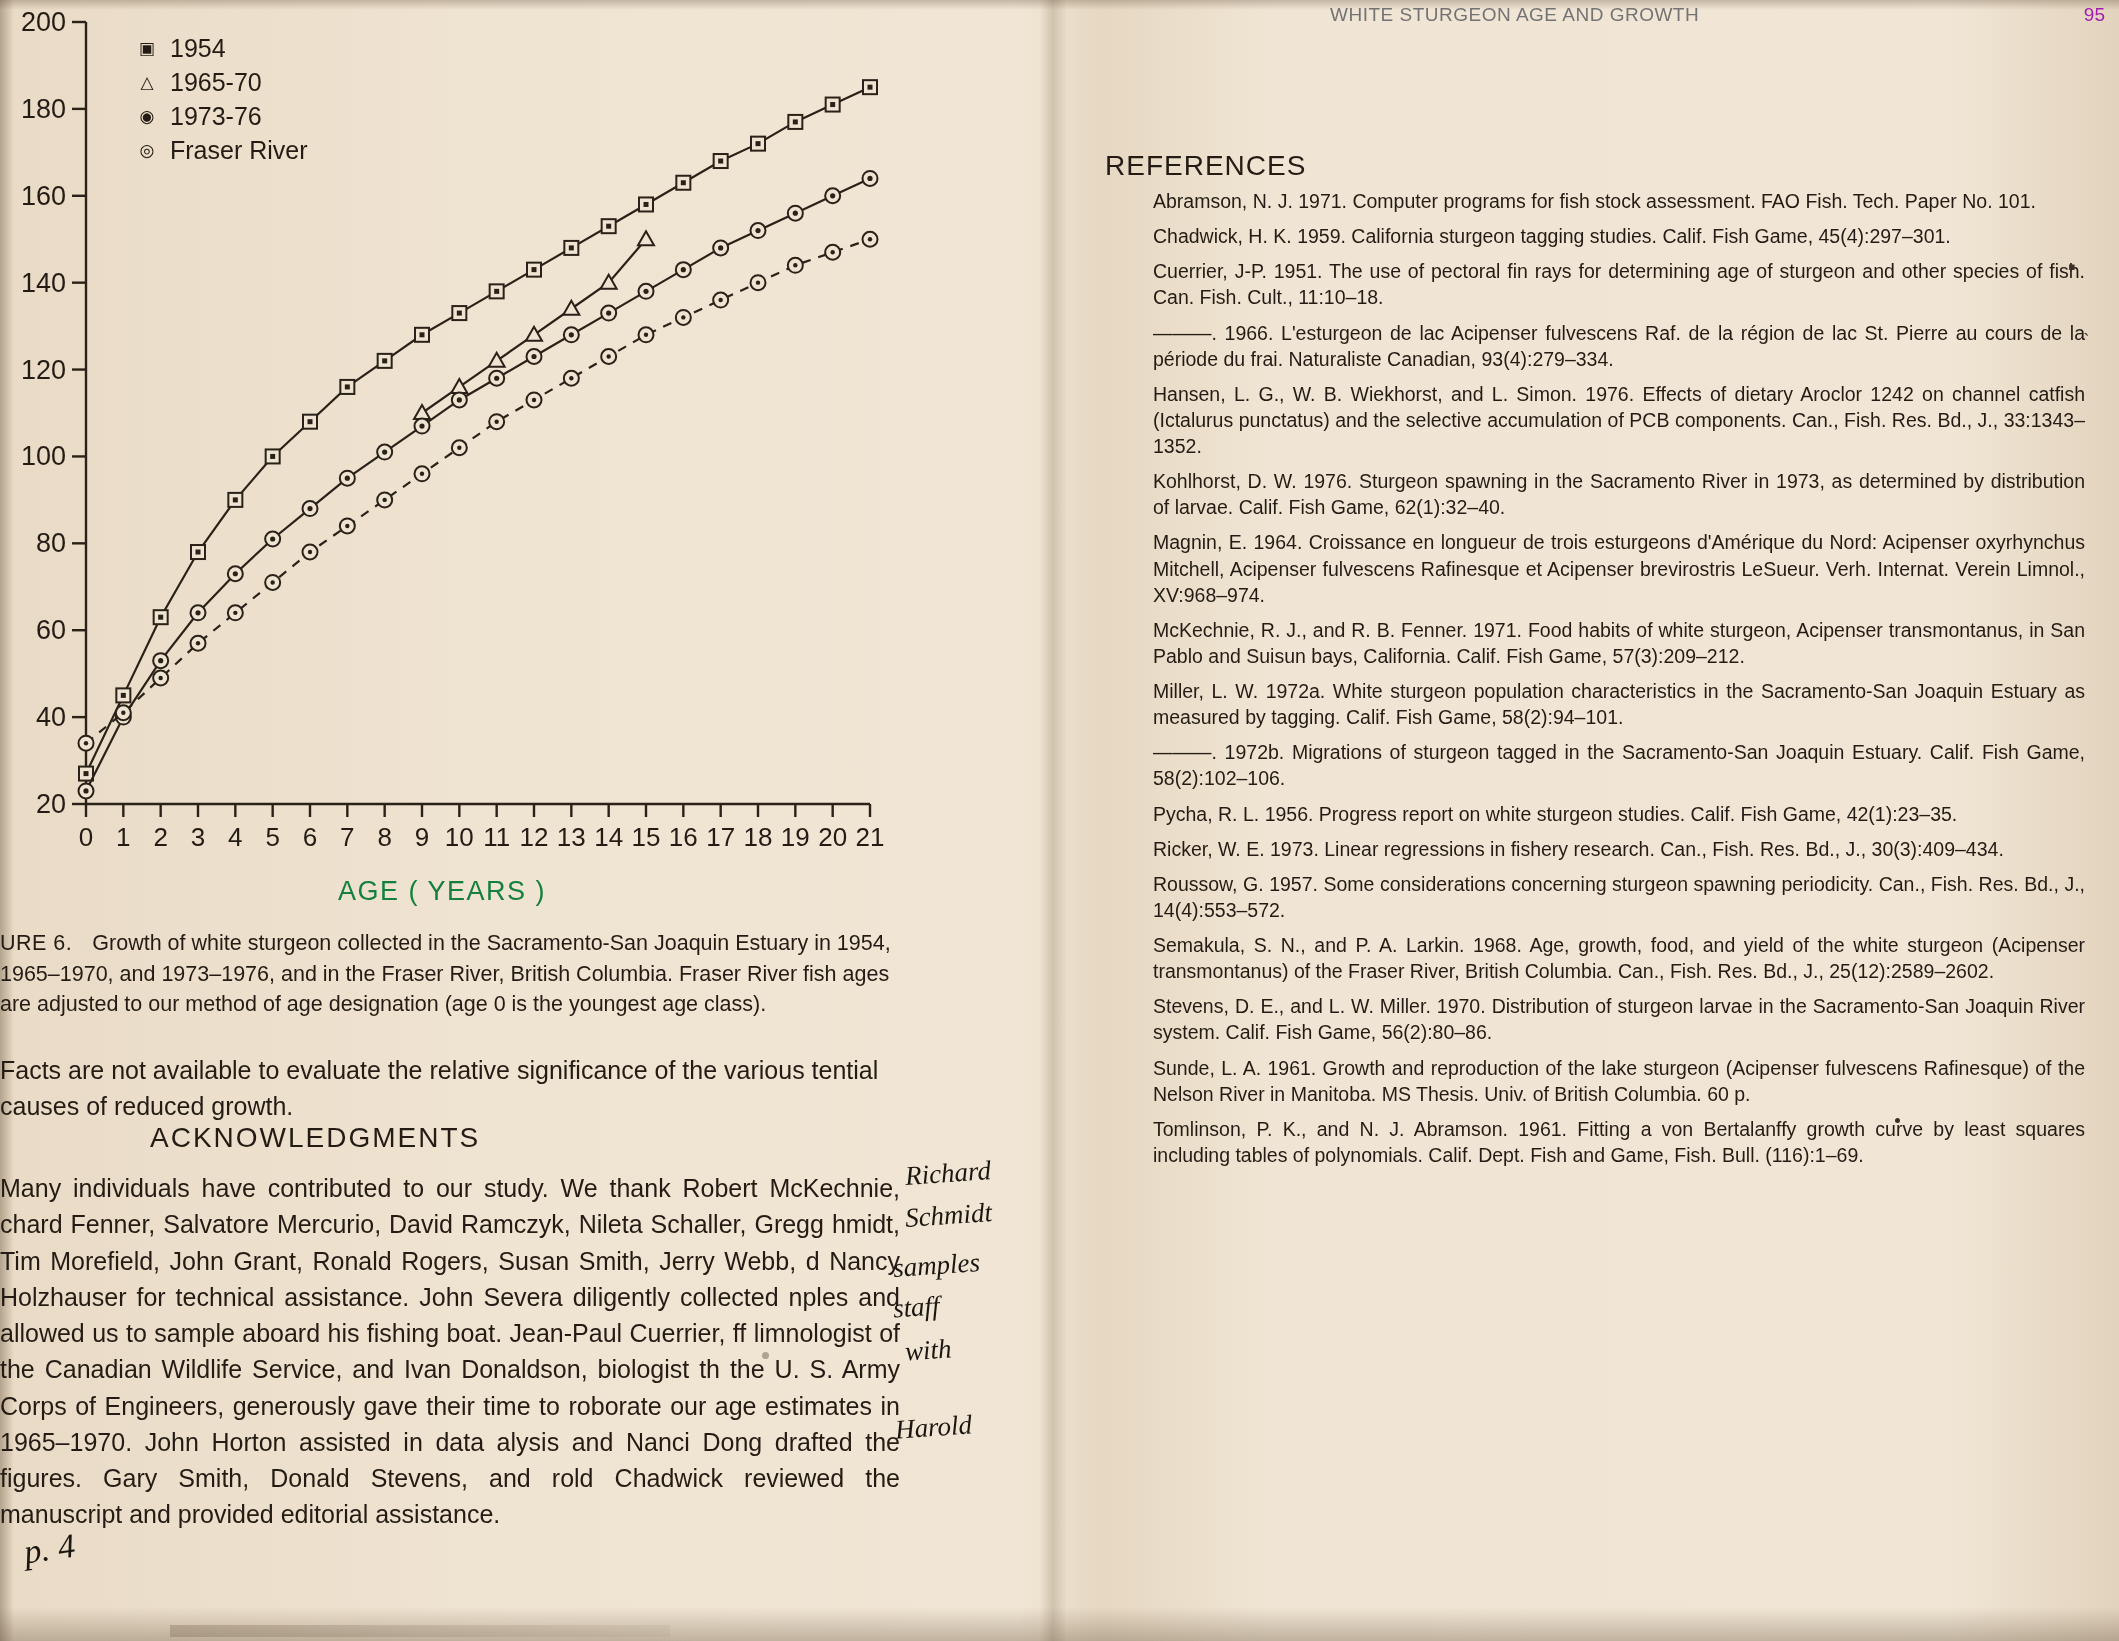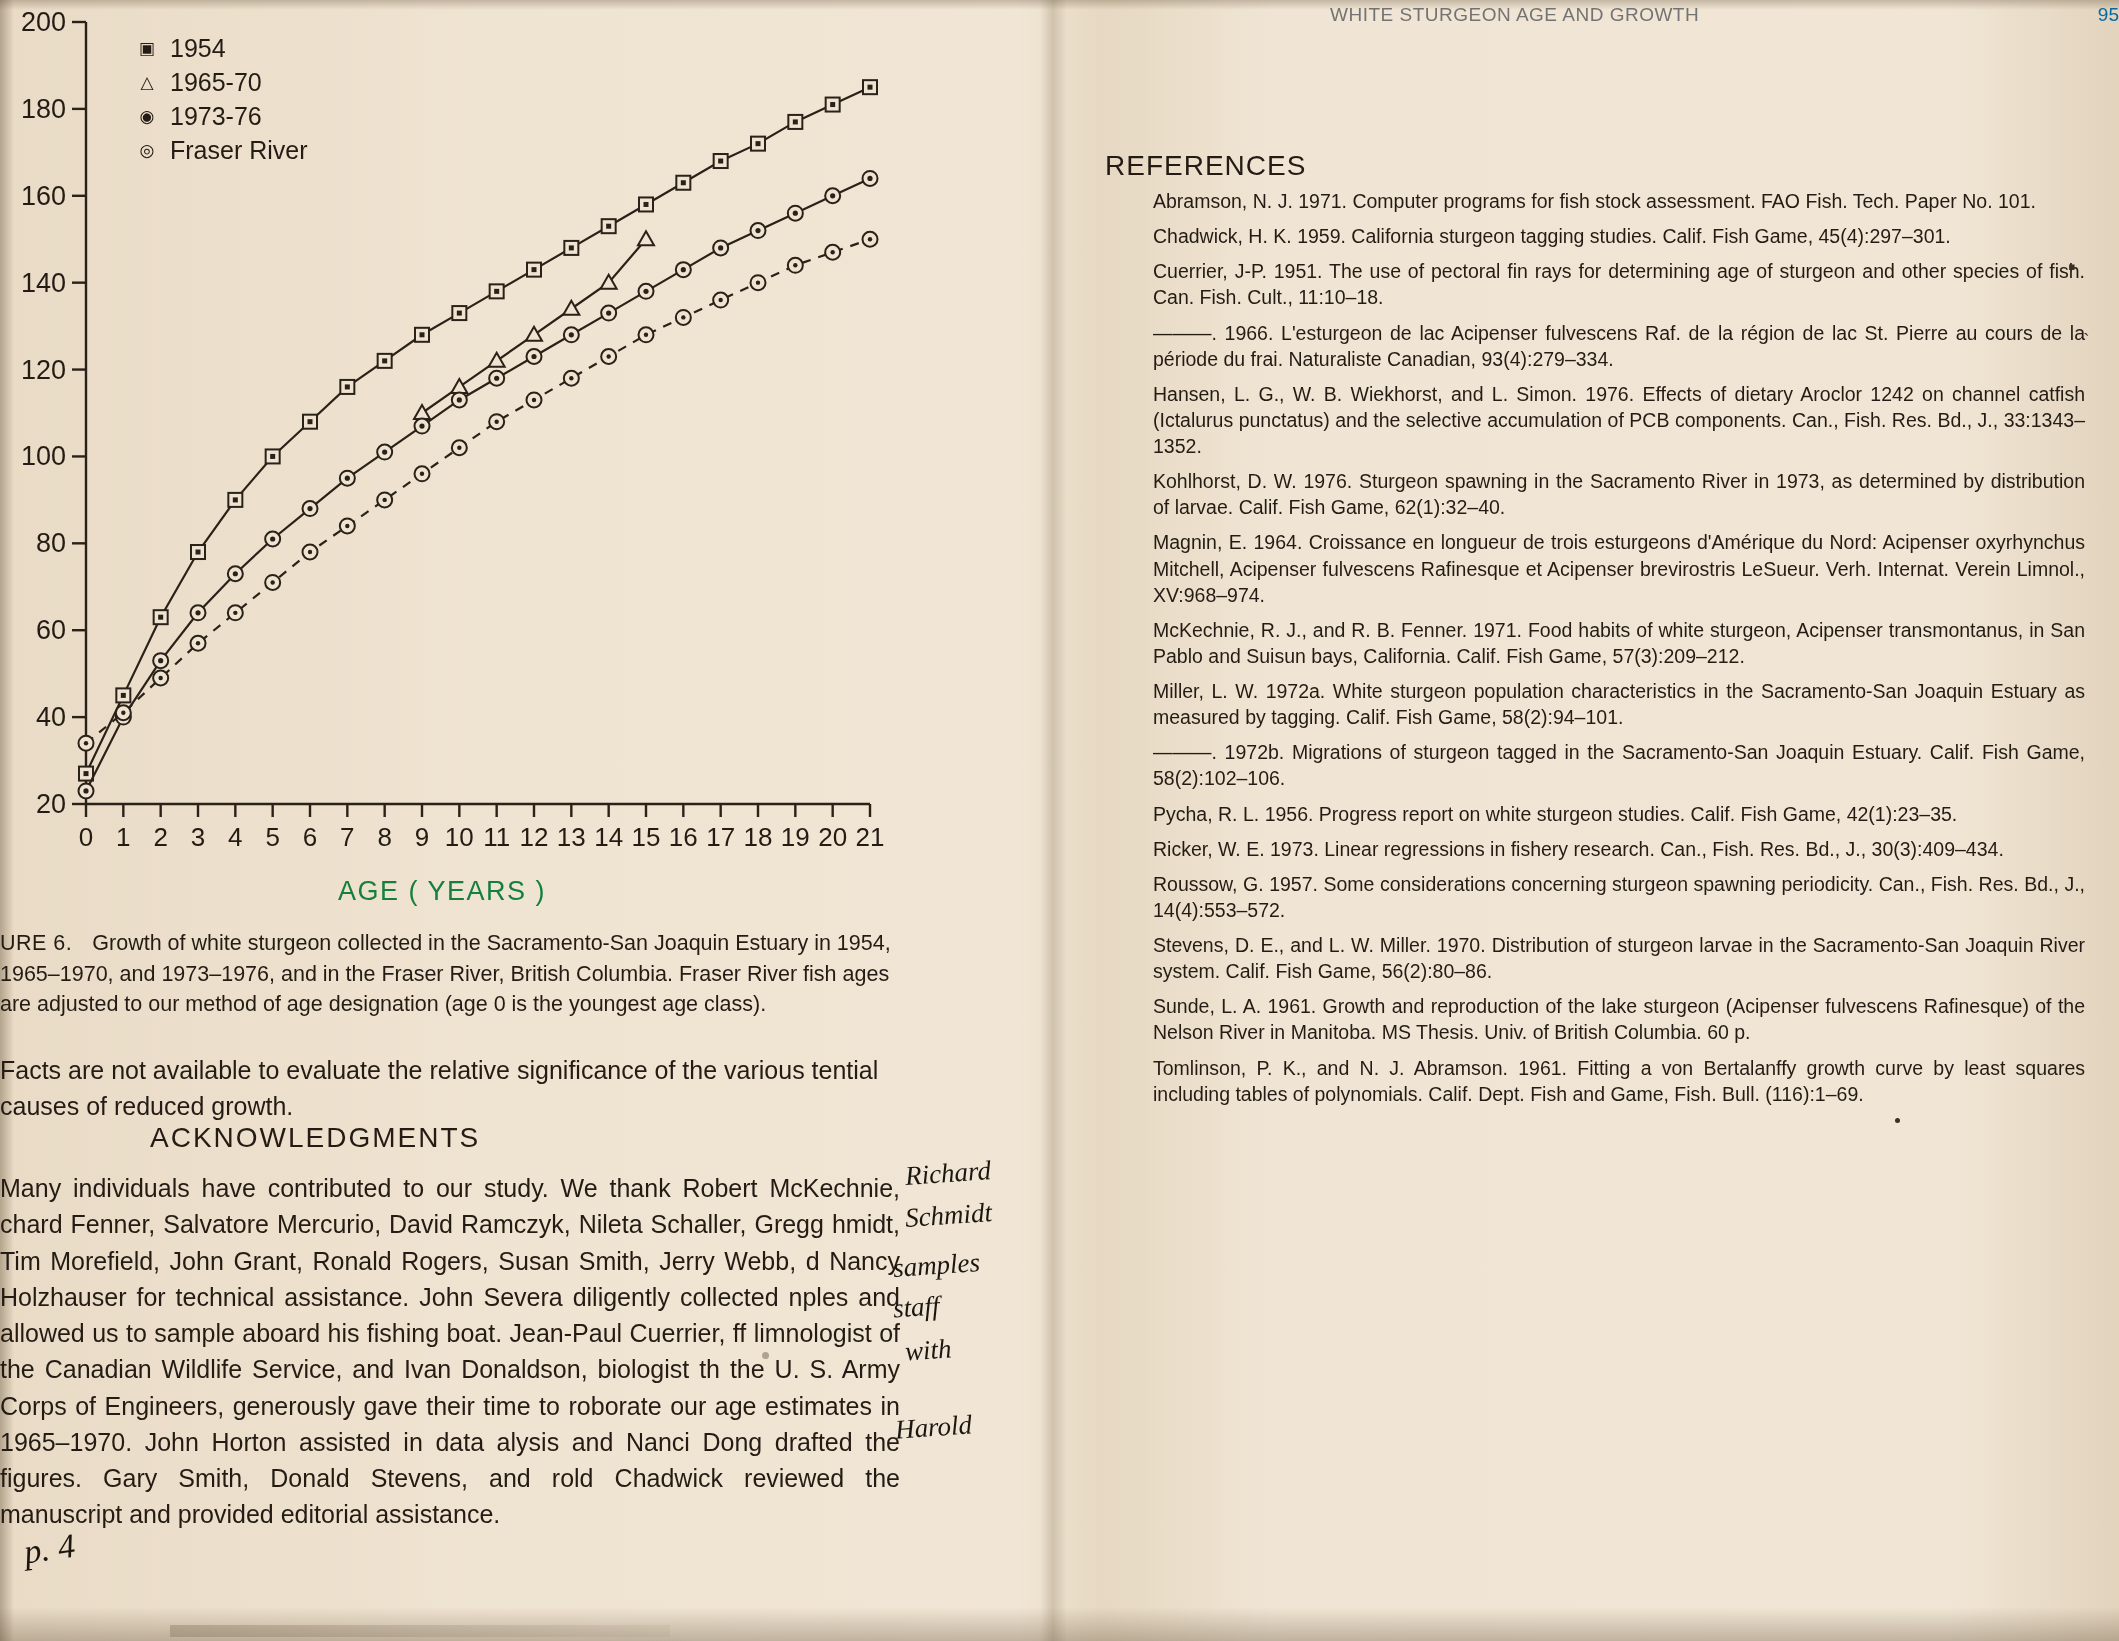--- a/index.html
+++ b/index.html
@@ -26,21 +26,21 @@
   .edge-bottom{position:absolute;left:0;right:0;bottom:0;height:34px;background:linear-gradient(0deg,rgba(80,60,35,.30),rgba(80,60,35,0));}
 
   
   .left-col{position:absolute;left:0;top:0;width:1040px;height:1641px;}
 
   .running-head{
     position:absolute;left:1330px;top:4px;width:760px;
     font-size:19px;letter-spacing:.5px;color:#737373;
     font-family:"Liberation Sans",sans-serif;
   }
-  .page-no{position:absolute;right:0;top:4px;font-size:19px;color:#0369a1;font-family:"Liberation Sans",sans-serif;}
+  .page-no{position:absolute;right:14px;top:4px;font-size:19px;color:#a21caf;font-family:"Liberation Sans",sans-serif;}
 
   
   .chart-wrap{position:absolute;left:8px;top:4px;width:900px;height:900px;}
   .axis-title{
     position:absolute;font-size:27px;letter-spacing:1.5px;
     font-family:"Liberation Sans",sans-serif;color:#15803d;
   }
   .legend{position:absolute;left:130px;top:28px;font-family:"Liberation Sans",sans-serif;font-size:25px;line-height:1.42;}
   .legend-row{display:flex;align-items:center;gap:14px;height:34px;}
   .legend-sym{width:18px;text-align:center;font-size:17px;}
@@ -377,20 +377,21 @@
       <div class="ref"><span>———. 1966. L'esturgeon de lac Acipenser fulvescens Raf. de la région de lac St. Pierre au cours de la période du frai. Naturaliste Canadian, 93(4):279–334.</span></div>
       <div class="ref"><span>Hansen, L. G., W. B. Wiekhorst, and L. Simon. 1976. Effects of dietary Aroclor 1242 on channel catfish (Ictalurus punctatus) and the selective accumulation of PCB components. Can., Fish. Res. Bd., J., 33:1343–1352.</span></div>
       <div class="ref"><span>Kohlhorst, D. W. 1976. Sturgeon spawning in the Sacramento River in 1973, as determined by distribution of larvae. Calif. Fish Game, 62(1):32–40.</span></div>
       <div class="ref"><span>Magnin, E. 1964. Croissance en longueur de trois esturgeons d'Amérique du Nord: Acipenser oxyrhynchus Mitchell, Acipenser fulvescens Rafinesque et Acipenser brevirostris LeSueur. Verh. Internat. Verein Limnol., XV:968–974.</span></div>
       <div class="ref"><span>McKechnie, R. J., and R. B. Fenner. 1971. Food habits of white sturgeon, Acipenser transmontanus, in San Pablo and Suisun bays, California. Calif. Fish Game, 57(3):209–212.</span></div>
       <div class="ref"><span>Miller, L. W. 1972a. White sturgeon population characteristics in the Sacramento-San Joaquin Estuary as measured by tagging. Calif. Fish Game, 58(2):94–101.</span></div>
       <div class="ref"><span>———. 1972b. Migrations of sturgeon tagged in the Sacramento-San Joaquin Estuary. Calif. Fish Game, 58(2):102–106.</span></div>
       <div class="ref"><span>Pycha, R. L. 1956. Progress report on white sturgeon studies. Calif. Fish Game, 42(1):23–35.</span></div>
       <div class="ref"><span>Ricker, W. E. 1973. Linear regressions in fishery research. Can., Fish. Res. Bd., J., 30(3):409–434.</span></div>
       <div class="ref"><span>Roussow, G. 1957. Some considerations concerning sturgeon spawning periodicity. Can., Fish. Res. Bd., J., 14(4):553–572.</span></div>
+      <div class="ref"><span>Semakula, S. N., and P. A. Larkin. 1968. Age, growth, food, and yield of the white sturgeon (Acipenser transmontanus) of the Fraser River, British Columbia. Can., Fish. Res. Bd., J., 25(12):2589–2602.</span></div>
       <div class="ref"><span>Stevens, D. E., and L. W. Miller. 1970. Distribution of sturgeon larvae in the Sacramento-San Joaquin River system. Calif. Fish Game, 56(2):80–86.</span></div>
       <div class="ref"><span>Sunde, L. A. 1961. Growth and reproduction of the lake sturgeon (Acipenser fulvescens Rafinesque) of the Nelson River in Manitoba. MS Thesis. Univ. of British Columbia. 60 p.</span></div>
       <div class="ref"><span>Tomlinson, P. K., and N. J. Abramson. 1961. Fitting a von Bertalanffy growth curve by least squares including tables of polynomials. Calif. Dept. Fish and Game, Fish. Bull. (116):1–69.</span></div>
     </div>
   <div class="tick-mark">▪</div>
   <div class="tick-mark2">`</div>
   <div class="dot"></div>
 </div>
 
 </body></html>

